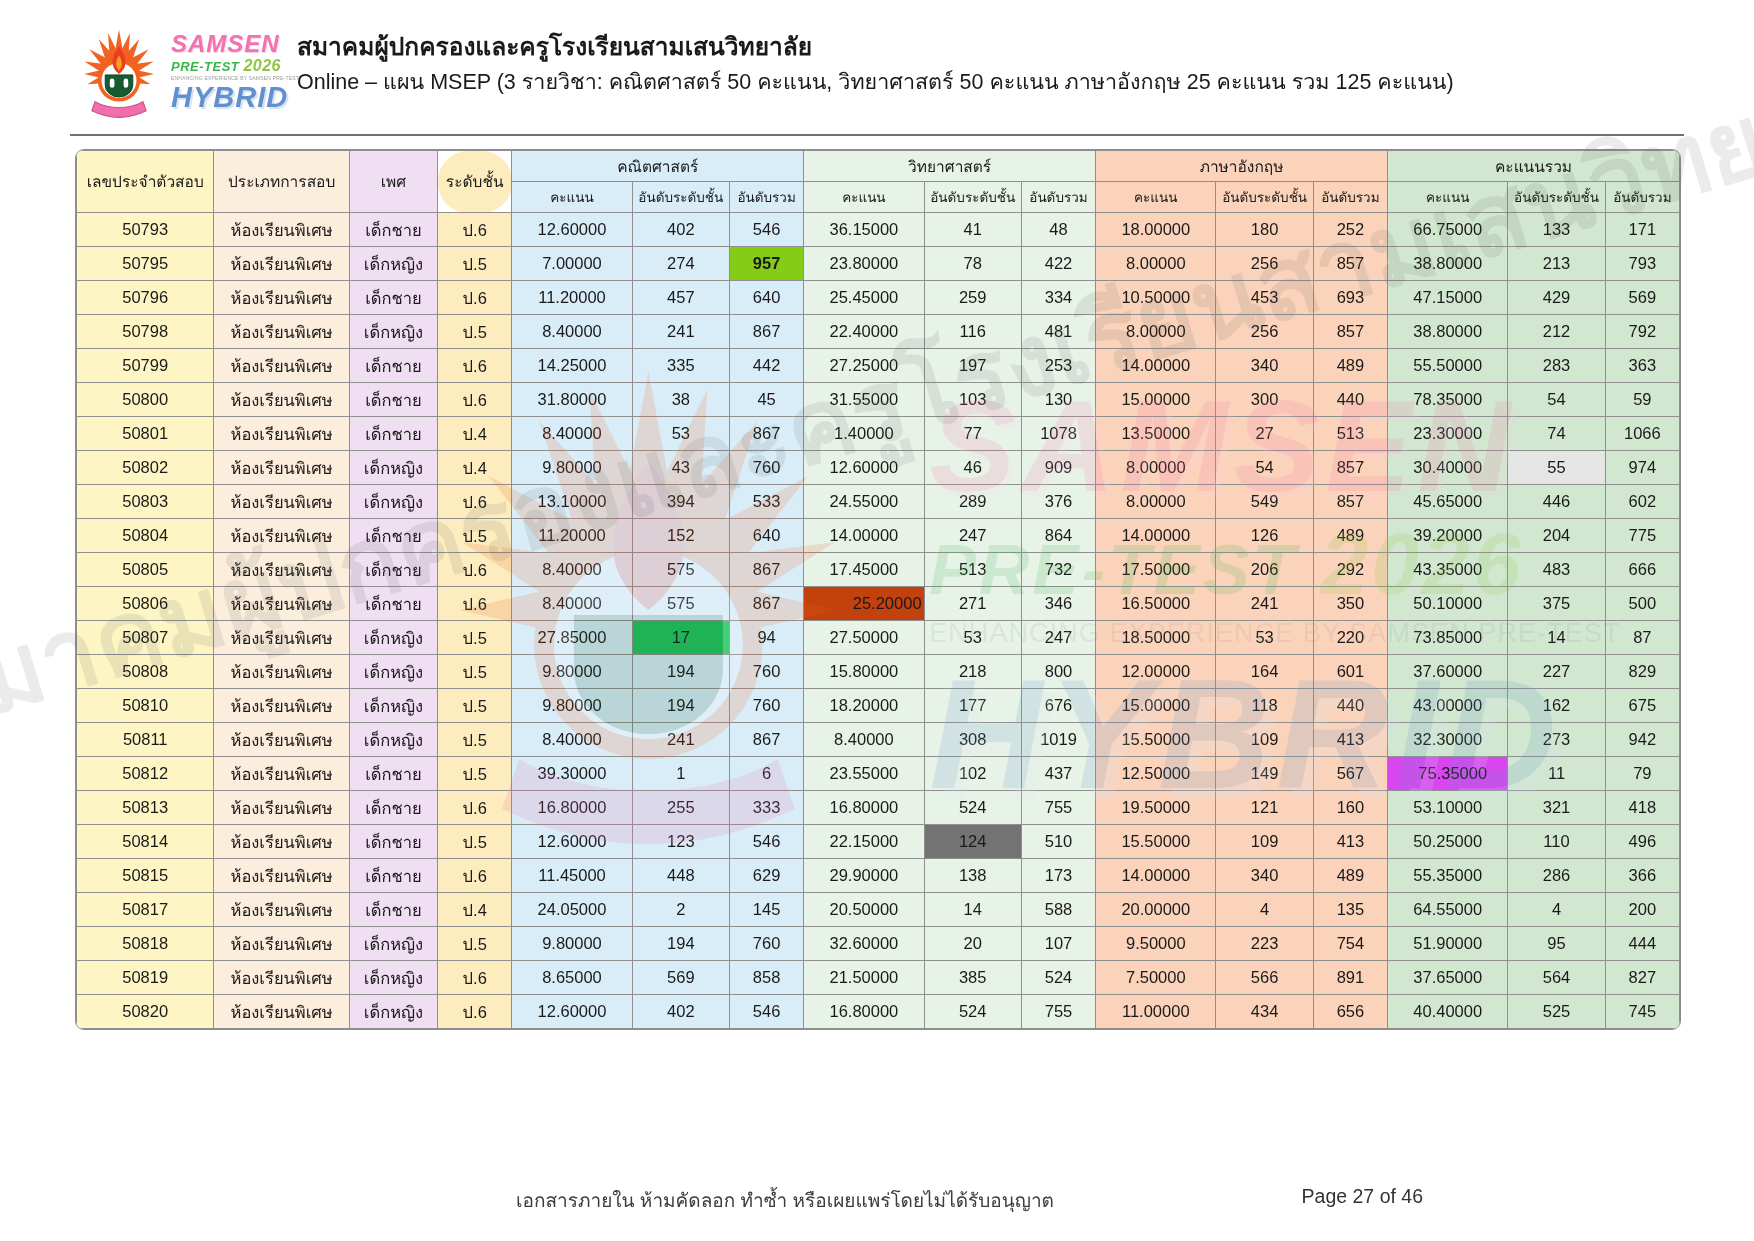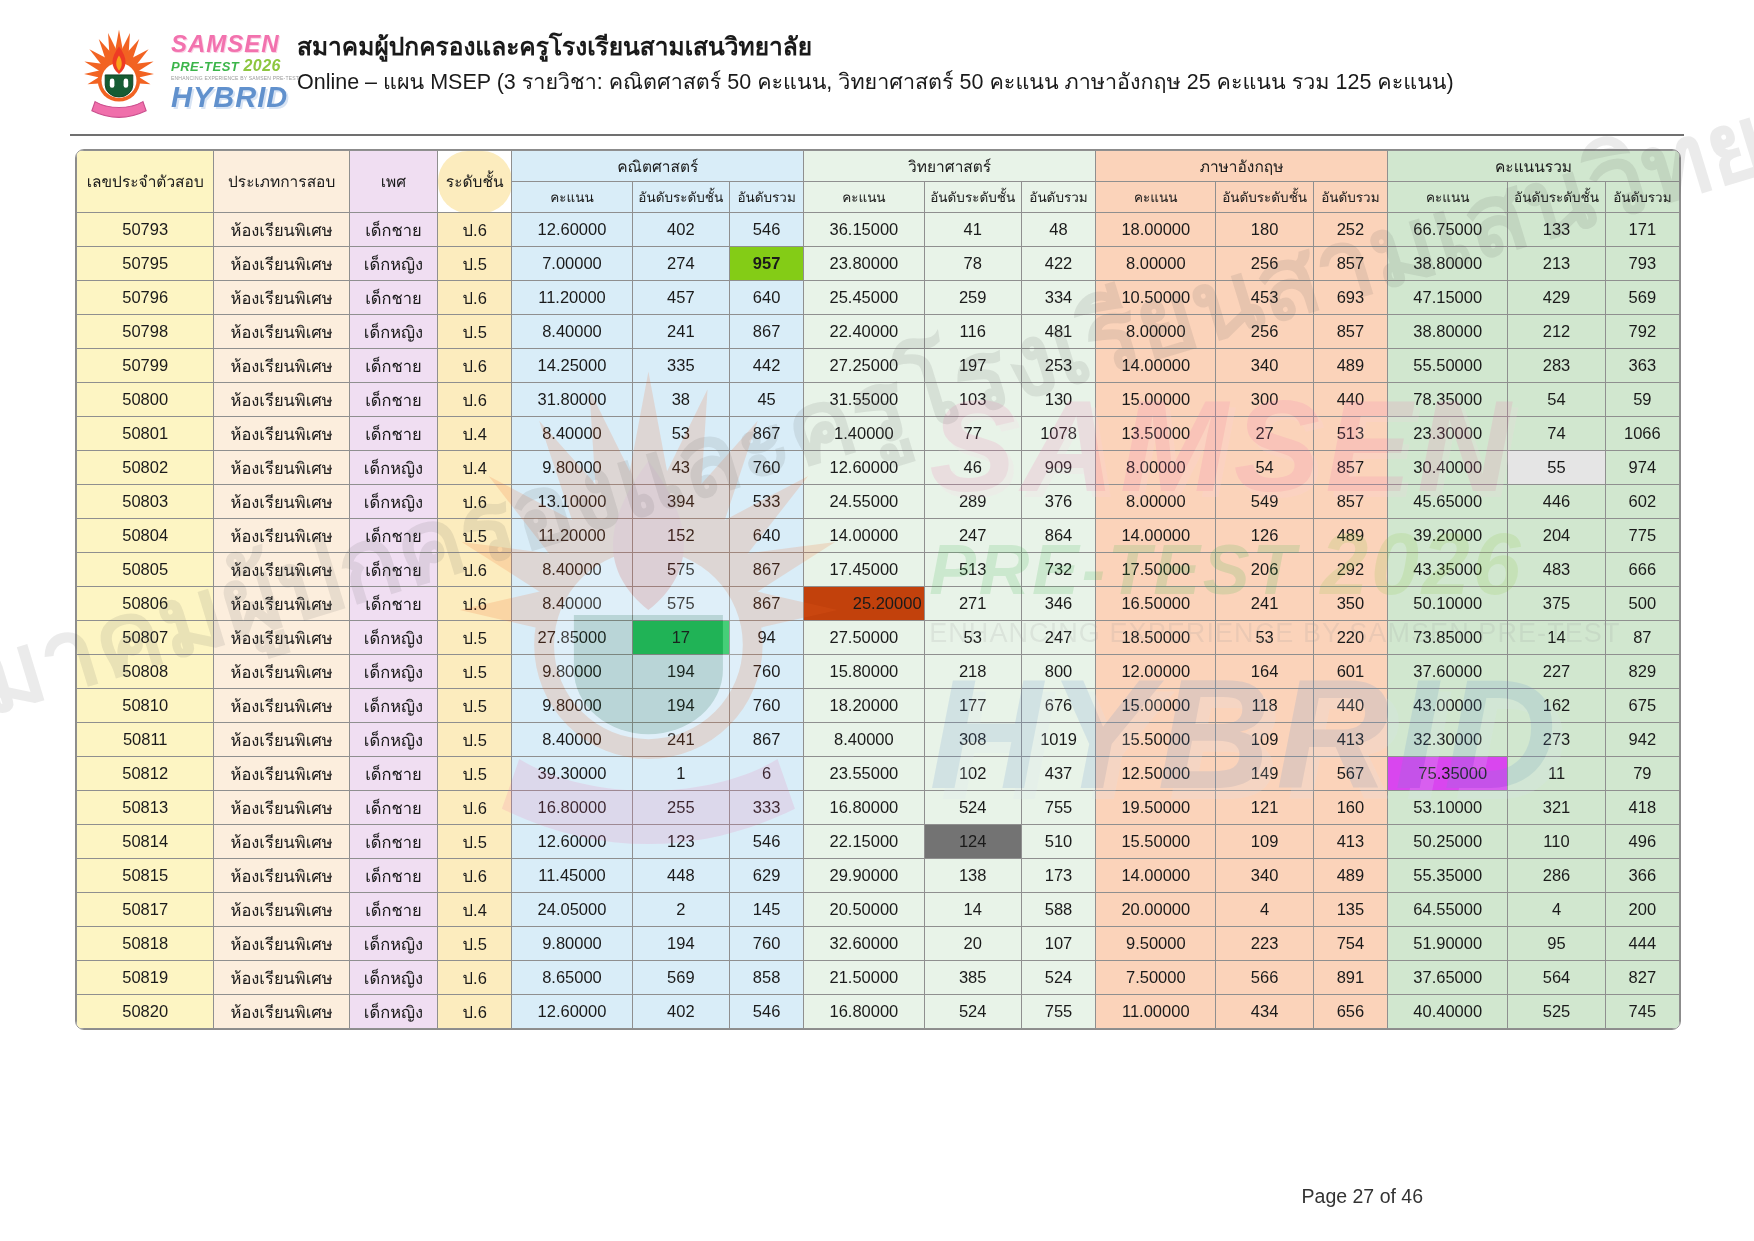--- a/index.html
+++ b/index.html
@@ -600,15 +600,16 @@
       </svg>
       <div class="logo-text">
         <div class="lt-samsen">SAMSEN</div>
         <div class="lt-pretest"><span>PRE-TEST</span> <span class="lt-year">2026</span></div>
         <div class="lt-tag">ENHANCING EXPERIENCE BY SAMSEN PRE-TEST</div>
         <div class="lt-hybrid">HYBRID</div>
       </div>
     </div>
   </div>
 
+  <div class="footer-note">เอกสารภายใน ห้ามคัดลอก ทำซ้ำ หรือเผยแพร่โดยไม่ได้รับอนุญาต</div>
   <div class="footer-page">Page 27 of 46</div>
 
 </div>
 
 </body></html>

